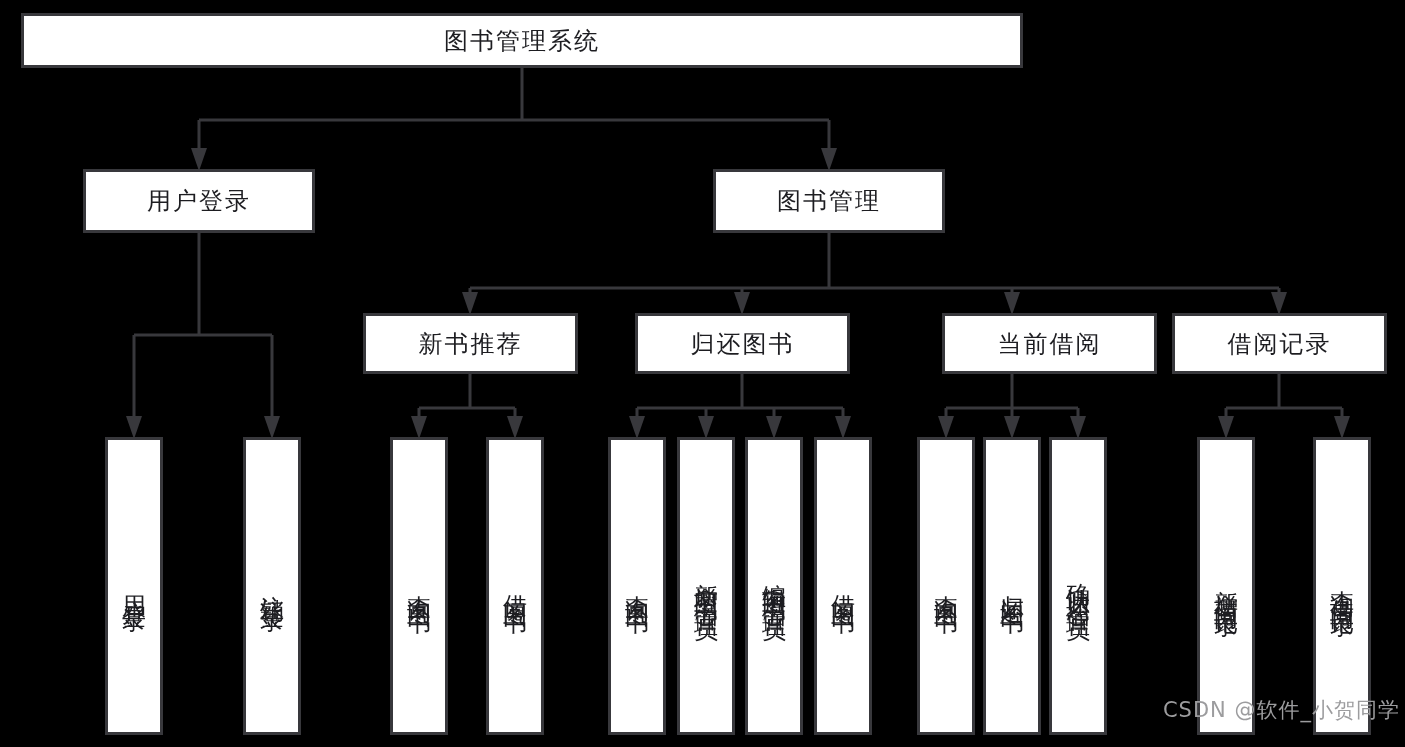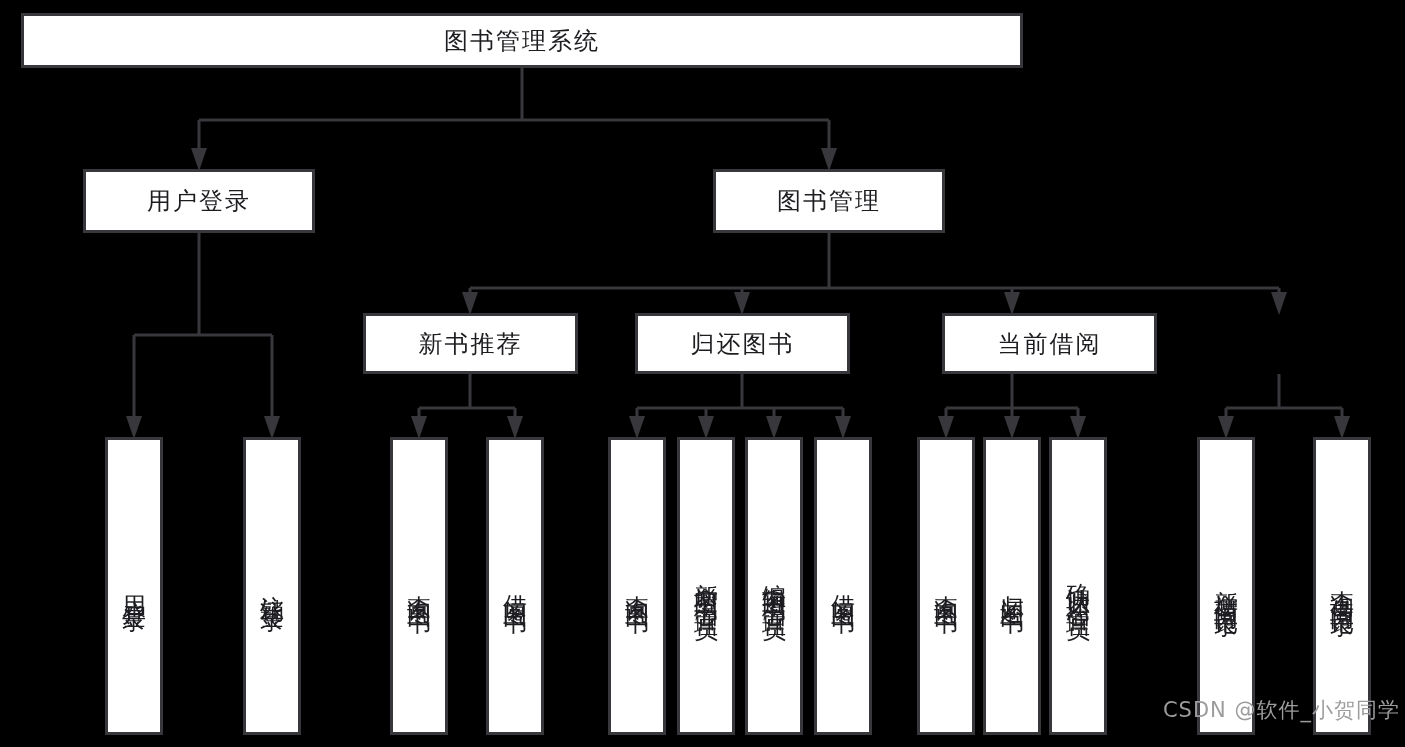--- a/index.html
+++ b/index.html
@@ -107,20 +107,21 @@
   </svg>
 
   <div class="hnode" style="left:21px; top:13px; width:1002px; height:55px;">图书管理系统</div>
 
   <div class="hnode" style="left:83px; top:169px; width:232px; height:64px;">用户登录</div>
   <div class="hnode" style="left:713px; top:169px; width:232px; height:64px;">图书管理</div>
 
   <div class="hnode" style="left:363px; top:313px; width:215px; height:61px;">新书推荐</div>
   <div class="hnode" style="left:635px; top:313px; width:215px; height:61px;">归还图书</div>
   <div class="hnode" style="left:905px; top:313px; width:215px; height:61px;margin-left:37px;">当前借阅</div>
+  <div class="hnode" style="left:1172px; top:313px; width:215px; height:61px;">借阅记录</div>
 
   <div class="vnode" style="left:105px;">用户登录</div>
   <div class="vnode" style="left:243px;">注销登录</div>
 
   <div class="vnode" style="left:390px;">查询图书</div>
   <div class="vnode" style="left:486px;">借阅图书</div>
 
   <div class="vnode" style="left:608px;">查询图书</div>
   <div class="vnode" style="left:677px;">新增图书（管理员）</div>
   <div class="vnode" style="left:745px;">编辑图书（管理员）</div>

